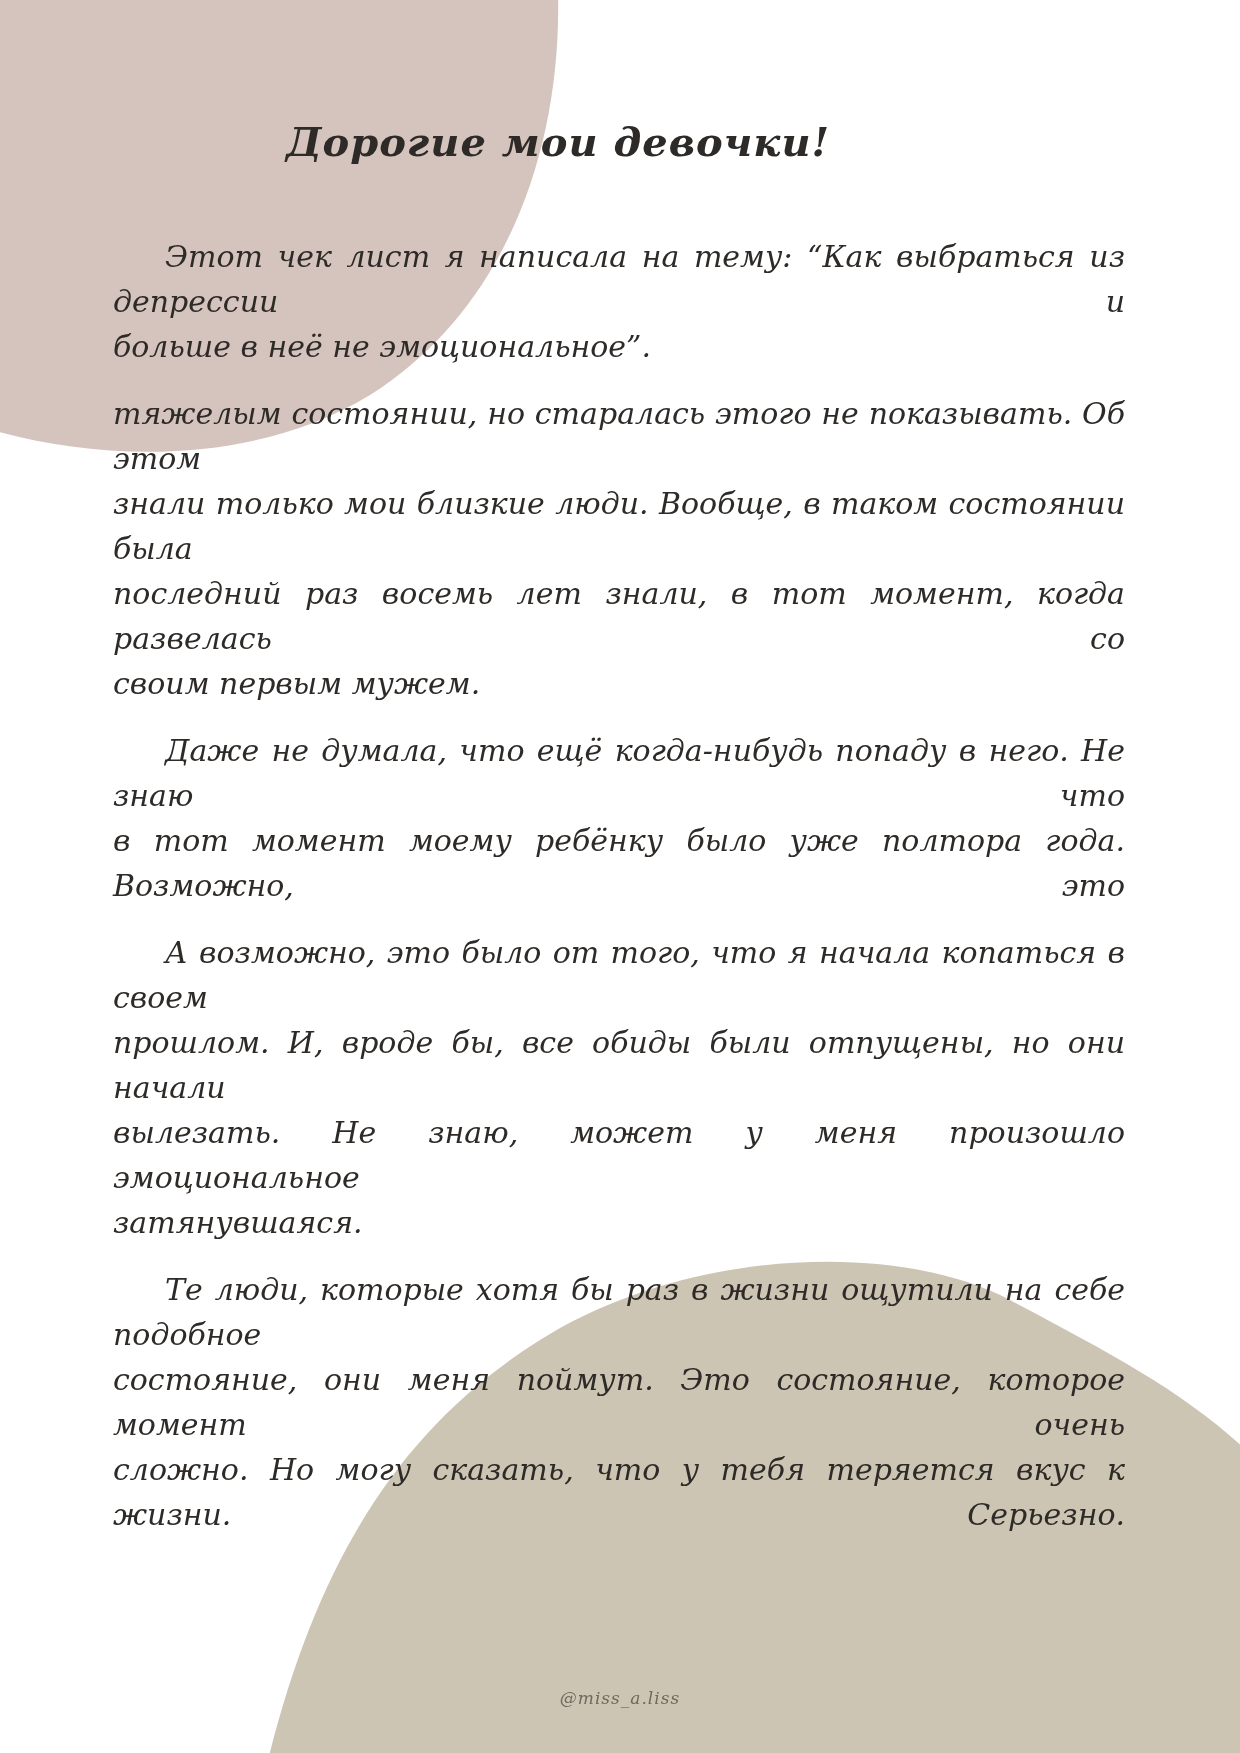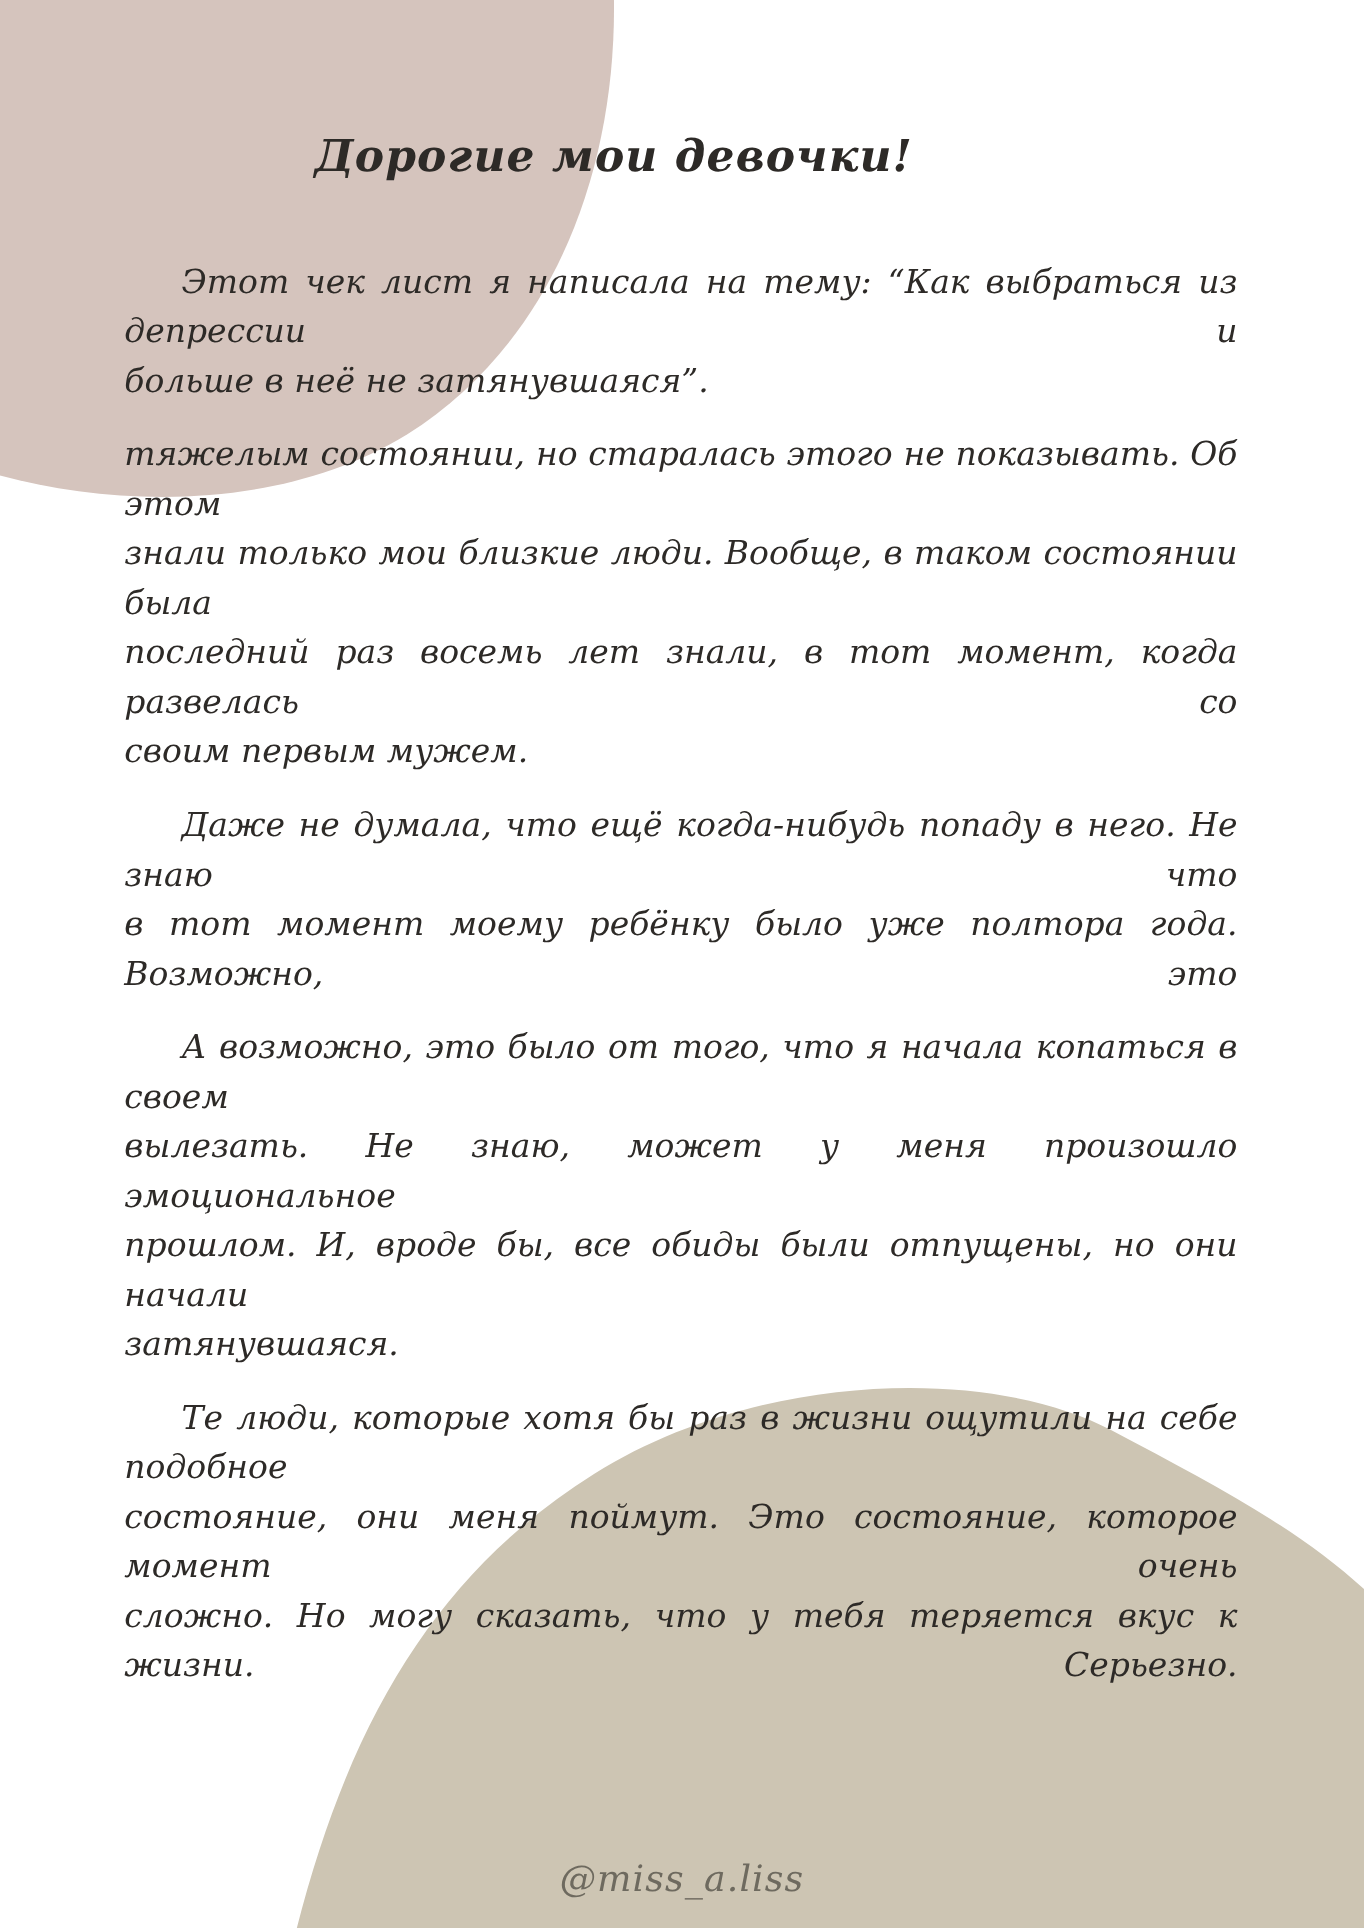--- a/index.html
+++ b/index.html
@@ -64,21 +64,21 @@
   .line.last { text-align-last: left; }
 
   .footer {
     position: absolute;
     top: 1688px;
     left: 0;
     width: 1240px;
     z-index: 2;
     text-align: center;
     font-style: italic;
-    font-size: 33px;
+    font-size: 17px;
     letter-spacing: 1px;
     color: var(--footer-text, #6e6a5f);
   }
 </style>
 </head>
 <body>
 
 <div class="page" style="--background: #ffffff; --blob-top-left: #d5c4bd; --blob-bottom: #cdc5b3; --text: #2d2a27; --footer-text: #6e6a5f;">
 
   <svg class="blob blob-top" viewBox="0 0 1240 1753" aria-hidden="true">
@@ -87,36 +87,36 @@
 
   <svg class="blob blob-bottom" viewBox="0 0 1240 1753" aria-hidden="true">
     <path d="M 268,1760 C 318,1560 400,1428 540,1340 C 690,1246 900,1242 1010,1300 C 1110,1353 1185,1392 1248,1452 L 1248,1760 Z"></path>
   </svg>
 
   <h1 class="title">Дорогие мои девочки!</h1>
 
   <main class="body">
       <div class="paragraph">
         <div class="line first">Этот чек лист я написала на тему: “Как выбраться из депрессии и</div>
-        <div class="line last">больше в неё не затянувшаяся”.</div>
+        <div class="line last">больше в неё не эмоциональное”.</div>
       </div>
       <div class="paragraph">
         <div class="line">тяжелым состоянии, но старалась этого не показывать. Об этом</div>
         <div class="line">знали только мои близкие люди. Вообще, в таком состоянии была</div>
         <div class="line">последний раз восемь лет знали, в тот момент, когда развелась со</div>
         <div class="line last">своим первым мужем.</div>
       </div>
       <div class="paragraph">
         <div class="line first">Даже не думала, что ещё когда-нибудь попаду в него. Не знаю что</div>
         <div class="line">в тот момент моему ребёнку было уже полтора года. Возможно, это</div>
       </div>
       <div class="paragraph">
         <div class="line first">А возможно, это было от того, что я начала копаться в своем</div>
+        <div class="line">прошлом. И, вроде бы, все обиды были отпущены, но они начали</div>
         <div class="line">вылезать. Не знаю, может у меня произошло эмоциональное</div>
-        <div class="line">прошлом. И, вроде бы, все обиды были отпущены, но они начали</div>
         <div class="line last">затянувшаяся.</div>
       </div>
       <div class="paragraph">
         <div class="line first">Те люди, которые хотя бы раз в жизни ощутили на себе подобное</div>
         <div class="line">состояние, они меня поймут. Это состояние, которое момент очень</div>
         <div class="line">сложно. Но могу сказать, что у тебя теряется вкус к жизни. Серьезно.</div>
       </div>
     </main>
 
   <div class="footer">@miss_a.liss</div>

